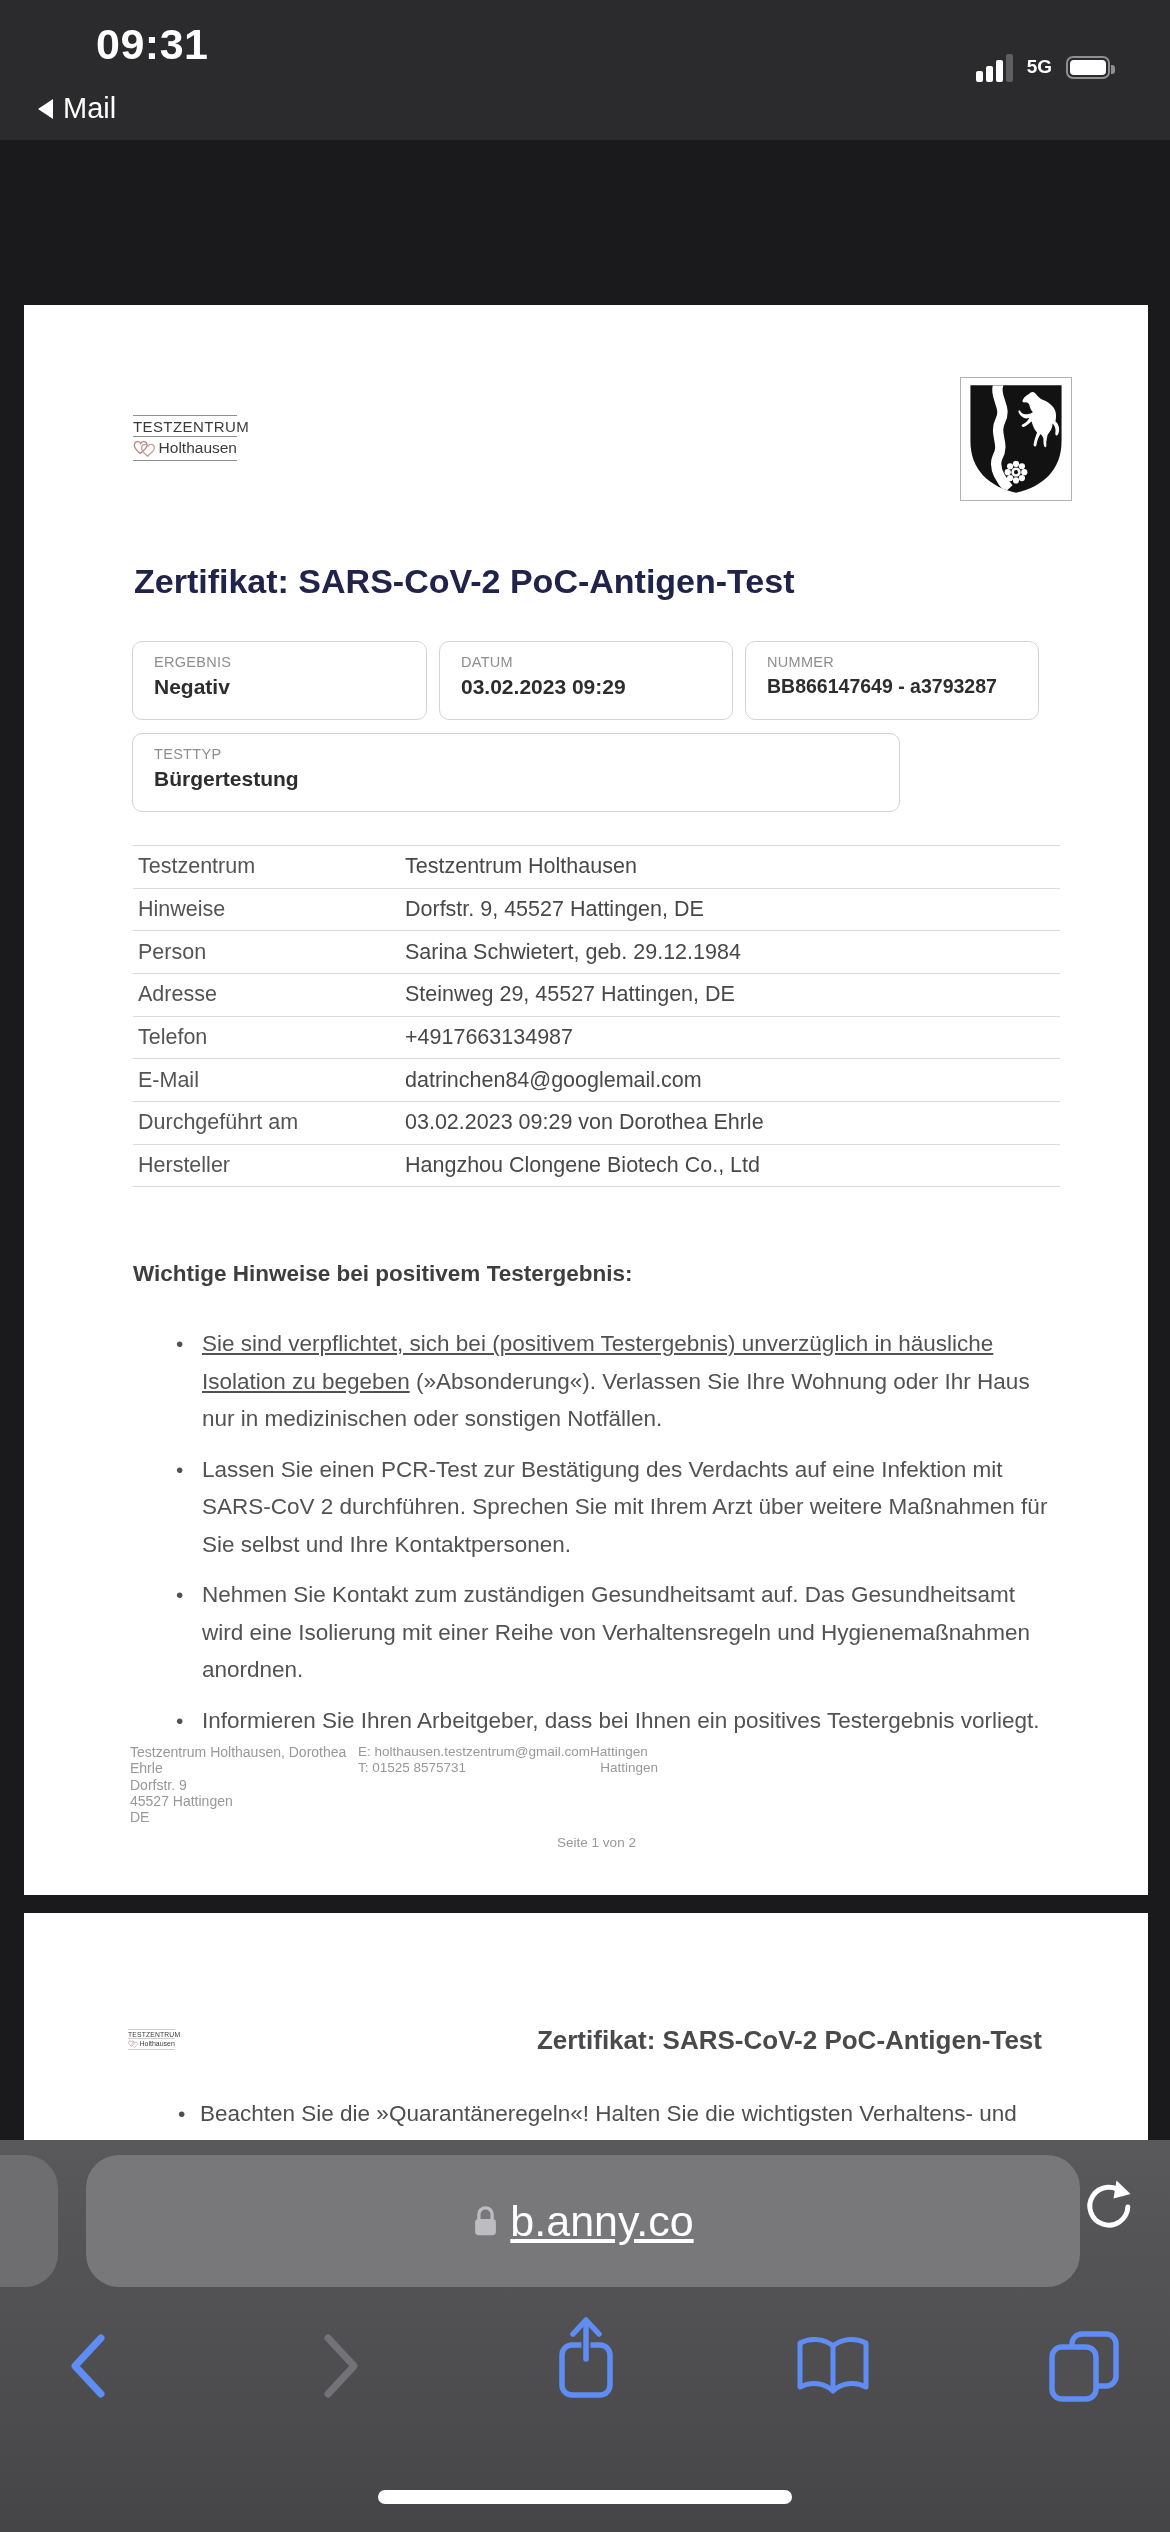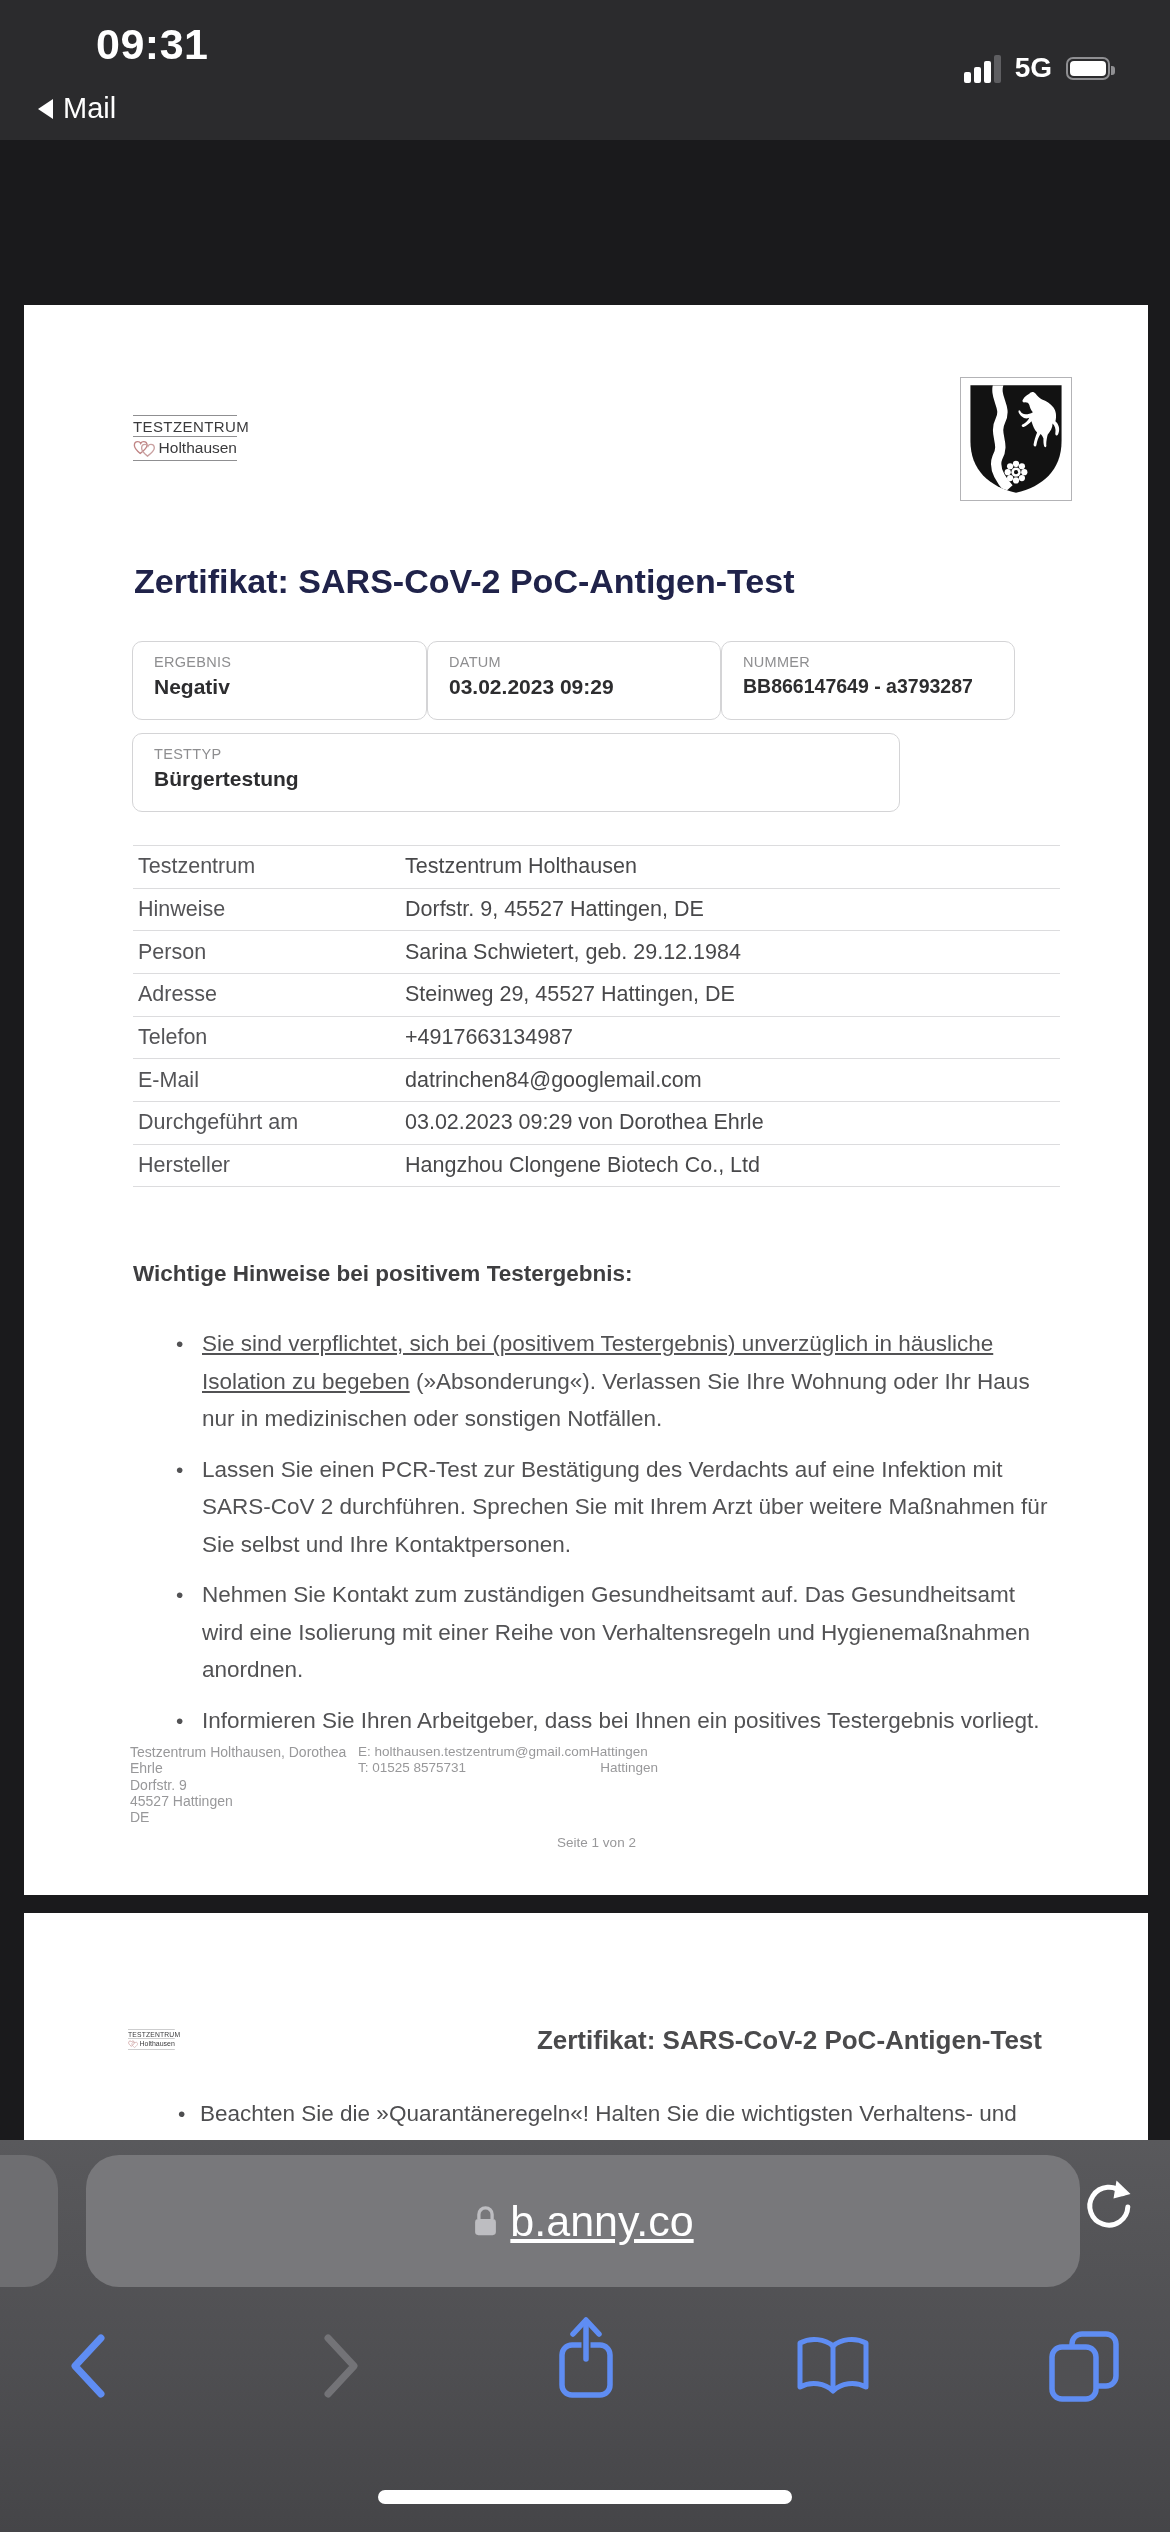--- a/index.html
+++ b/index.html
@@ -8,21 +8,21 @@
 
   
   .status-bar { position:absolute; left:0; top:0; width:1170px; height:140px; background:#2b2b2d; }
   .sb-time { position:absolute; left:96px; top:20px; font-size:43px; font-weight:600; color:#fff; letter-spacing:.5px; }
   .sb-back { position:absolute; left:38px; top:92px; display:flex; align-items:center; gap:9px; color:#fff; }
   .sb-back-label { font-size:29px; font-weight:400; }
   .sb-right { position:absolute; right:60px; top:52px; display:flex; align-items:center; gap:14px; }
   .sig { display:flex; align-items:flex-end; gap:3px; height:30px; }
   .sig i { display:block; width:7px; border-radius:2px; background:#fff; }
   .sig i.dim { background:#5e5e61; }
-  .sb-5g { font-size:28px; font-weight:600; color:#fff; }
+  .sb-5g { font-size:19px; font-weight:600; color:#fff; }
   .batt { position:relative; width:44px; height:23px; border:2px solid #8f8f92; border-radius:7px; }
   .batt-fill { position:absolute; left:2px; top:2px; width:36px; height:15px; border-radius:4px; background:#fff; }
   .batt-tip { position:absolute; right:-7px; top:7px; width:4px; height:9px; border-radius:0 3px 3px 0; background:#8f8f92; }
 
   
   .page { position:absolute; left:24px; width:1124px; background:#fff; }
   .page1 { top:305px; height:1590px; }
   .page2 { top:1913px; height:627px; }
 
   
@@ -31,21 +31,21 @@
   .logo-top { font-size:15px; letter-spacing:.4px; padding:2px 0 1px; white-space:nowrap; }
   .logo-bottom { display:flex; align-items:center; gap:2px; padding:1px 0 2px; }
   .logo-bottom-label { font-size:15.5px; white-space:nowrap; }
   .p1-logo { position:absolute; left:109px; top:110px; }
   .crest-box { position:absolute; left:936px; top:72px; width:112px; height:124px; border:1px solid #b3b3b6; background:#fff; padding:3px; }
 
   
   .doc-title { position:absolute; left:110px; top:254px; font-size:34px; line-height:44px; font-weight:700; color:#20234a; white-space:nowrap; }
 
   
-  .boxes-row { position:absolute; left:108px; top:336px; width:908px; display:flex; }
+  .boxes-row { position:absolute; left:108px; top:336px; width:908px; display:flex; gap:12px; }
   .rbox { height:79px; border:1.5px solid #d4d4d6; border-radius:10px; background:#fff; padding:12px 0 0 21px; }
   .rbox.w1 { width:295px; } .rbox.w2 { width:294px; } .rbox.w3 { width:294px; }
   .rbox-label { font-size:14.5px; color:#8e8e90; letter-spacing:.3px; }
   .rbox-value { margin-top:5px; font-size:21px; font-weight:700; color:#2d2d2f; white-space:nowrap; }
   .rbox.w3 .rbox-value { font-size:19.5px; }
   .testtyp-box { position:absolute; left:108px; top:428px; width:768px; }
 
   
   .details { position:absolute; left:109px; top:540px; width:927px; }
   .drow { display:flex; height:42.7px; align-items:center; border-top:1px solid #dcdcde; }

